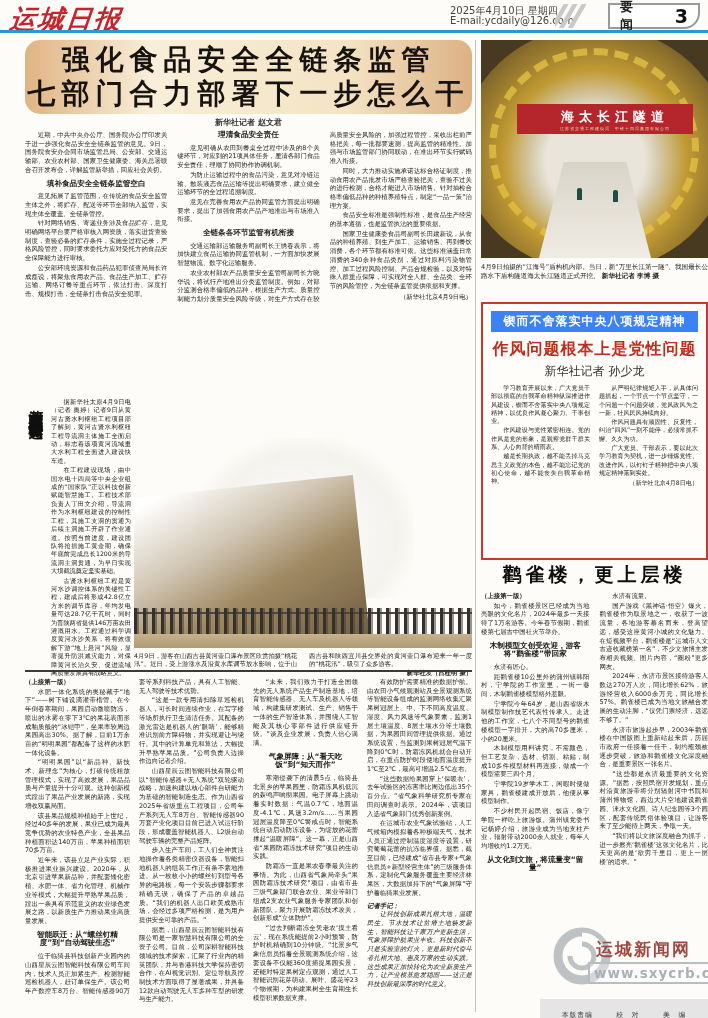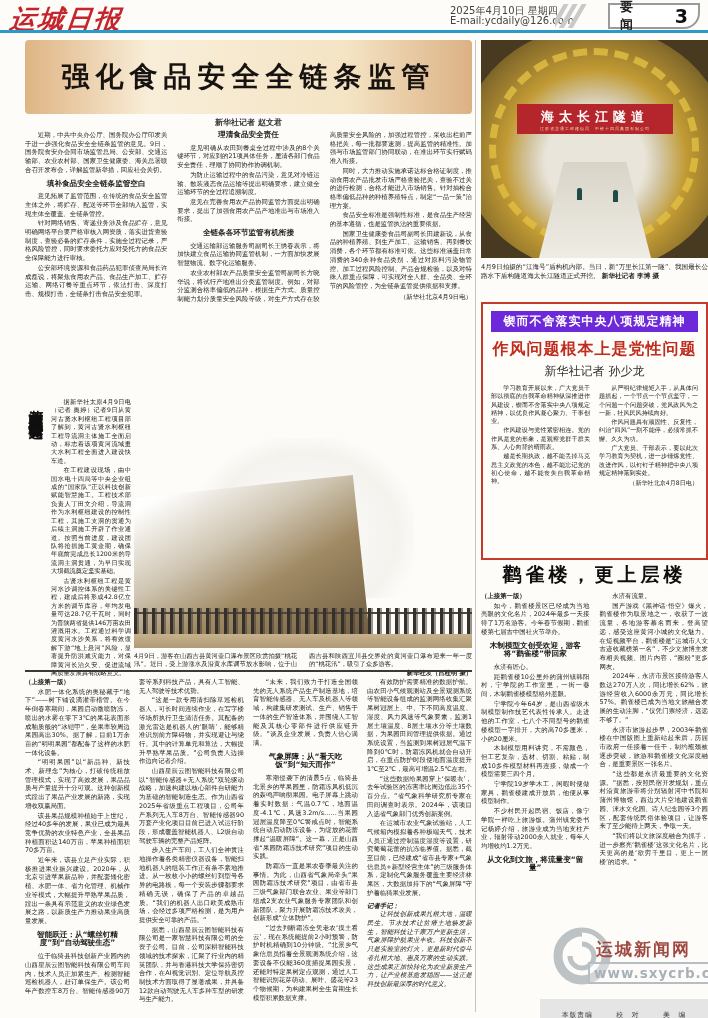--- a/index.html
+++ b/index.html
@@ -20,21 +20,21 @@
   
   .cols{column-gap:10px;font-size:6.4px;line-height:8.7px;text-align:justify;color:#1c1c1c;}
   .t-p{text-indent:2em;margin:0 0 1px 0;}
   .t-lead{text-indent:2em;margin:0 0 1px 0;}
   .t-cont{font-weight:bold;margin:0 0 1px 0;}
   .t-sub{font-weight:bold;text-align:center;font-size:7.6px;margin:5px 0 4px 0;text-indent:0;}
   .t-date{text-align:right;margin-top:2px;}
   .t-kaihead{font-weight:bold;font-style:italic;margin-top:4px;}
   .t-kai{font-style:italic;text-indent:2em;color:#222;}
   
-  .banner{position:absolute;left:25px;top:40px;width:447px;height:74px;border-radius:4px;
+  .banner{position:absolute;left:25px;top:40px;width:447px;height:74px;border-radius:15px;
           background:linear-gradient(90deg,#dfb483,#f9eed9 28%,#f4e4c4 72%,#dcb184);
           display:flex;flex-direction:column;align-items:center;justify-content:center;}
   .banner .h1{font-size:28px;font-weight:bold;letter-spacing:6px;color:#171310;line-height:34px;white-space:nowrap;}
   .lead-byline{position:absolute;left:25px;top:117px;width:447px;text-align:center;font-size:8px;font-weight:bold;color:#333;}
   .lead-cols{position:absolute;left:25px;top:131px;width:447px;height:262px;column-count:3;}
   
   .yr{position:absolute;left:25px;top:398px;width:106px;height:268px;display:flex;}
   .yr-head{writing-mode:vertical-rl;font-size:14.5px;font-weight:bold;letter-spacing:1px;color:#101010;
            width:22px;line-height:22px;margin-right:4px;}
   .yr-body{flex:1;font-size:6.2px;line-height:8.4px;text-align:justify;}
@@ -58,30 +58,30 @@
   .hrule{position:absolute;left:25px;top:670px;width:447px;height:2px;background:#3a3a3a;}
   
   .tn{position:absolute;left:481px;top:40px;width:227px;height:218px;overflow:hidden;background:#473a20;}
   .tn .bore{position:absolute;left:-20px;top:-14px;width:268px;height:246px;border-radius:50%;
       background:radial-gradient(circle at 50% 55%,#e9e5da 0 26%,#d4c8a8 34%,#c19a33 48%,#8a6f2c 68%,#4a3b1c 88%,#30260f 100%);}
   .tn .ring{position:absolute;left:8px;top:8px;width:210px;height:200px;border-radius:50%;
       border:7px dashed #e3c043;opacity:.8;box-sizing:border-box;}
   .tn .road{position:absolute;left:58px;bottom:0;width:112px;height:96px;
       background:linear-gradient(#d8d4c8,#efece4);clip-path:polygon(22% 0,78% 0,100% 100%,0 100%);}
   .tn .banner2{position:absolute;left:36px;top:64px;width:156px;height:30px;background:#b4262c;
-      color:#fff;display:flex;flex-direction:column;align-items:center;justify-content:center;}
+      color:#fff;display:flex;flex-direction:column;align-items:center;justify-content:center;padding-left:20px;}
   .tn .banner2 .bt{font-size:13px;font-weight:bold;letter-spacing:5px;white-space:nowrap;}
   .tn .banner2 .bs{font-size:4px;letter-spacing:1px;color:#f3d9b5;}
   .tn .wk{position:absolute;width:5px;height:12px;background:#1f4d46;border-radius:2px 2px 0 0;}
   .tn-cap{position:absolute;left:481px;top:263px;width:227px;font-size:6.6px;line-height:9px;text-align:justify;color:#222;}
   .tn-credit{font-weight:bold;}
   
   .redbox{position:absolute;left:481px;top:302px;width:227px;height:258px;border:2px solid #c43a2b;
           background:#fffdf9;box-sizing:border-box;padding:7px 8px;}
-  .kicker{background:#6d28d9;color:#fff;font-size:12px;font-weight:bold;text-align:center;
+  .kicker{background:#3b82f6;color:#fff;font-size:12px;font-weight:bold;text-align:center;
           line-height:21px;letter-spacing:1px;white-space:nowrap;}
   .rb-title{color:#bf2b1d;font-size:16px;font-weight:bold;text-align:center;letter-spacing:1px;margin-top:7px;white-space:nowrap;}
   .rb-byline{font-size:12px;text-align:center;color:#333;margin:3px 0 4px 0;}
   .rb-body{column-count:2;column-gap:9px;font-size:6.1px;line-height:8.3px;text-align:justify;height:168px;overflow:hidden;}
   
   .st-title{position:absolute;left:481px;top:562px;width:227px;text-align:center;font-size:19px;
             font-weight:bold;letter-spacing:4px;color:#0e0e0e;white-space:nowrap;}
   .st-body{position:absolute;left:481px;top:592px;width:227px;height:400px;column-count:2;}
   
   .bl{position:absolute;left:25px;top:678px;width:447px;height:334px;column-count:4;column-gap:9px;overflow:hidden;}
@@ -106,20 +106,21 @@
   </div>
   <div class="slashes"><i></i><i></i><i></i></div>
   <div class="secbox">
     <span class="secname">要 闻</span>
     <span class="pagenum">3</span>
   </div>
   <div class="bluebar"></div>
 
   <div class="banner">
     <div class="h1">强化食品安全全链条监管</div>
+    <div class="h1">七部门合力部署下一步怎么干</div>
   </div>
   <div class="lead-byline">新华社记者 赵文君</div>
   <div class="lead-cols cols">
       <div class="t-lead">近期，中共中央办公厅、国务院办公厅印发关于进一步强化食品安全全链条监管的意见。9日，国务院食安办会同市场监管总局、公安部、交通运输部、农业农村部、国家卫生健康委、海关总署联合召开发布会，详解监管新举措，回应社会关切。</div>
       <div class="t-sub">填补食品安全全链条监管空白</div>
       <div class="t-p">意见拓展了监管范围，在传统的食品安全监管主体之外，将贮存、配送等环节全部纳入监管，实现主体全覆盖、全链条管控。</div>
       <div class="t-p">针对网络销售、寄递业务涉及食品贮存，意见明确网络平台要严格审核入网资质，落实进货查验制度，查验必备的贮存条件，实施全过程记录，严格风险管控，同时要求委托方应对受托方的食品安全保障能力进行审核。</div>
       <div class="t-p">公安部环境资源和食品药品犯罪侦查局局长许成磊说，将聚焦食用农产品、食品生产加工、贮存运输、网络订餐等重点环节，依法打击、深度打击、规模打击，全链条打击食品安全犯罪。</div>
       <div class="t-sub">理清食品安全责任</div>
       <div class="t-p">意见明确从农田到餐桌全过程中涉及的8个关键环节，对应到的21项具体任务，厘清各部门食品安全责任，理顺了协同协作协调机制。</div>

